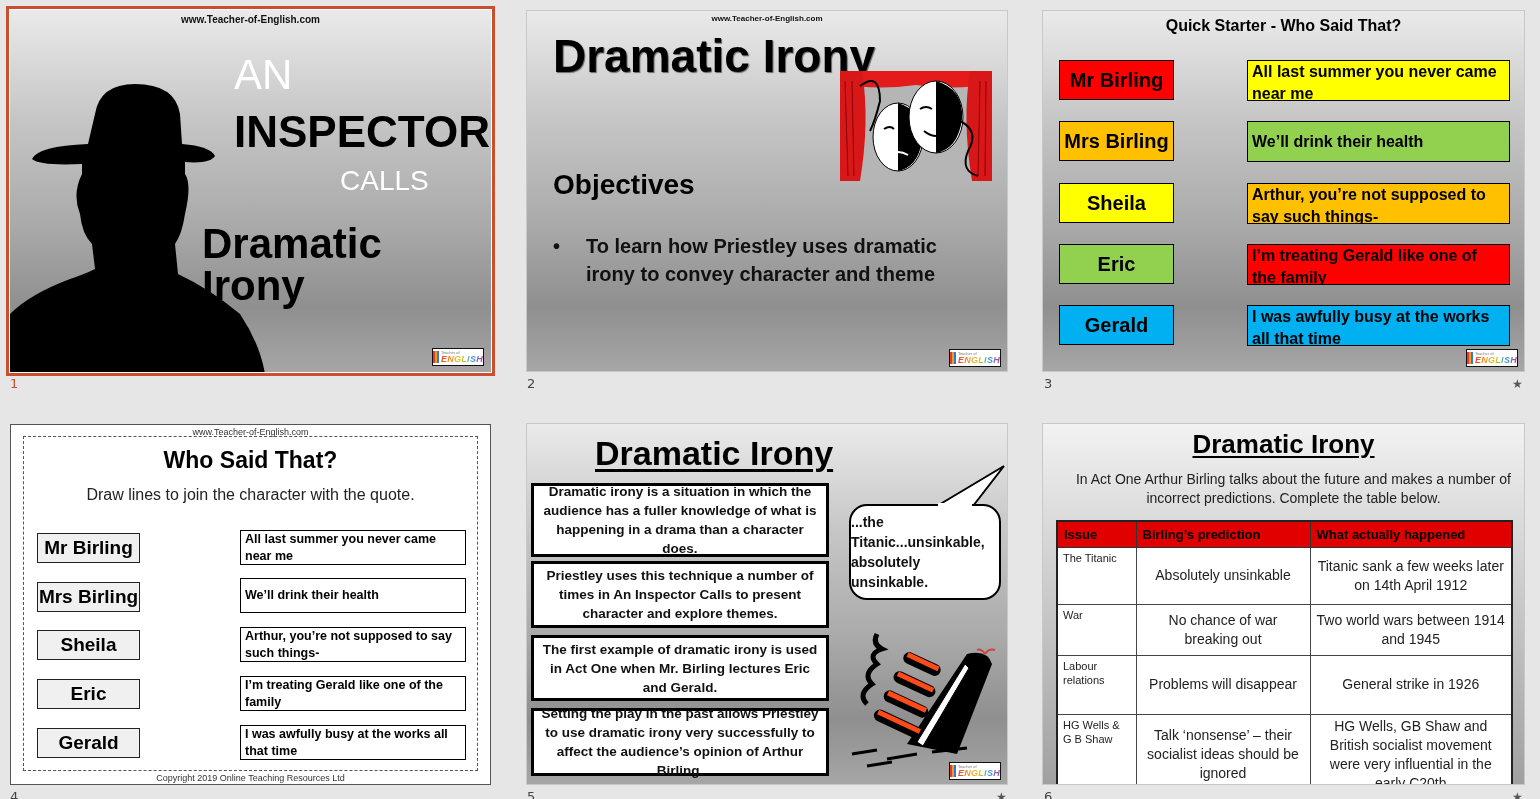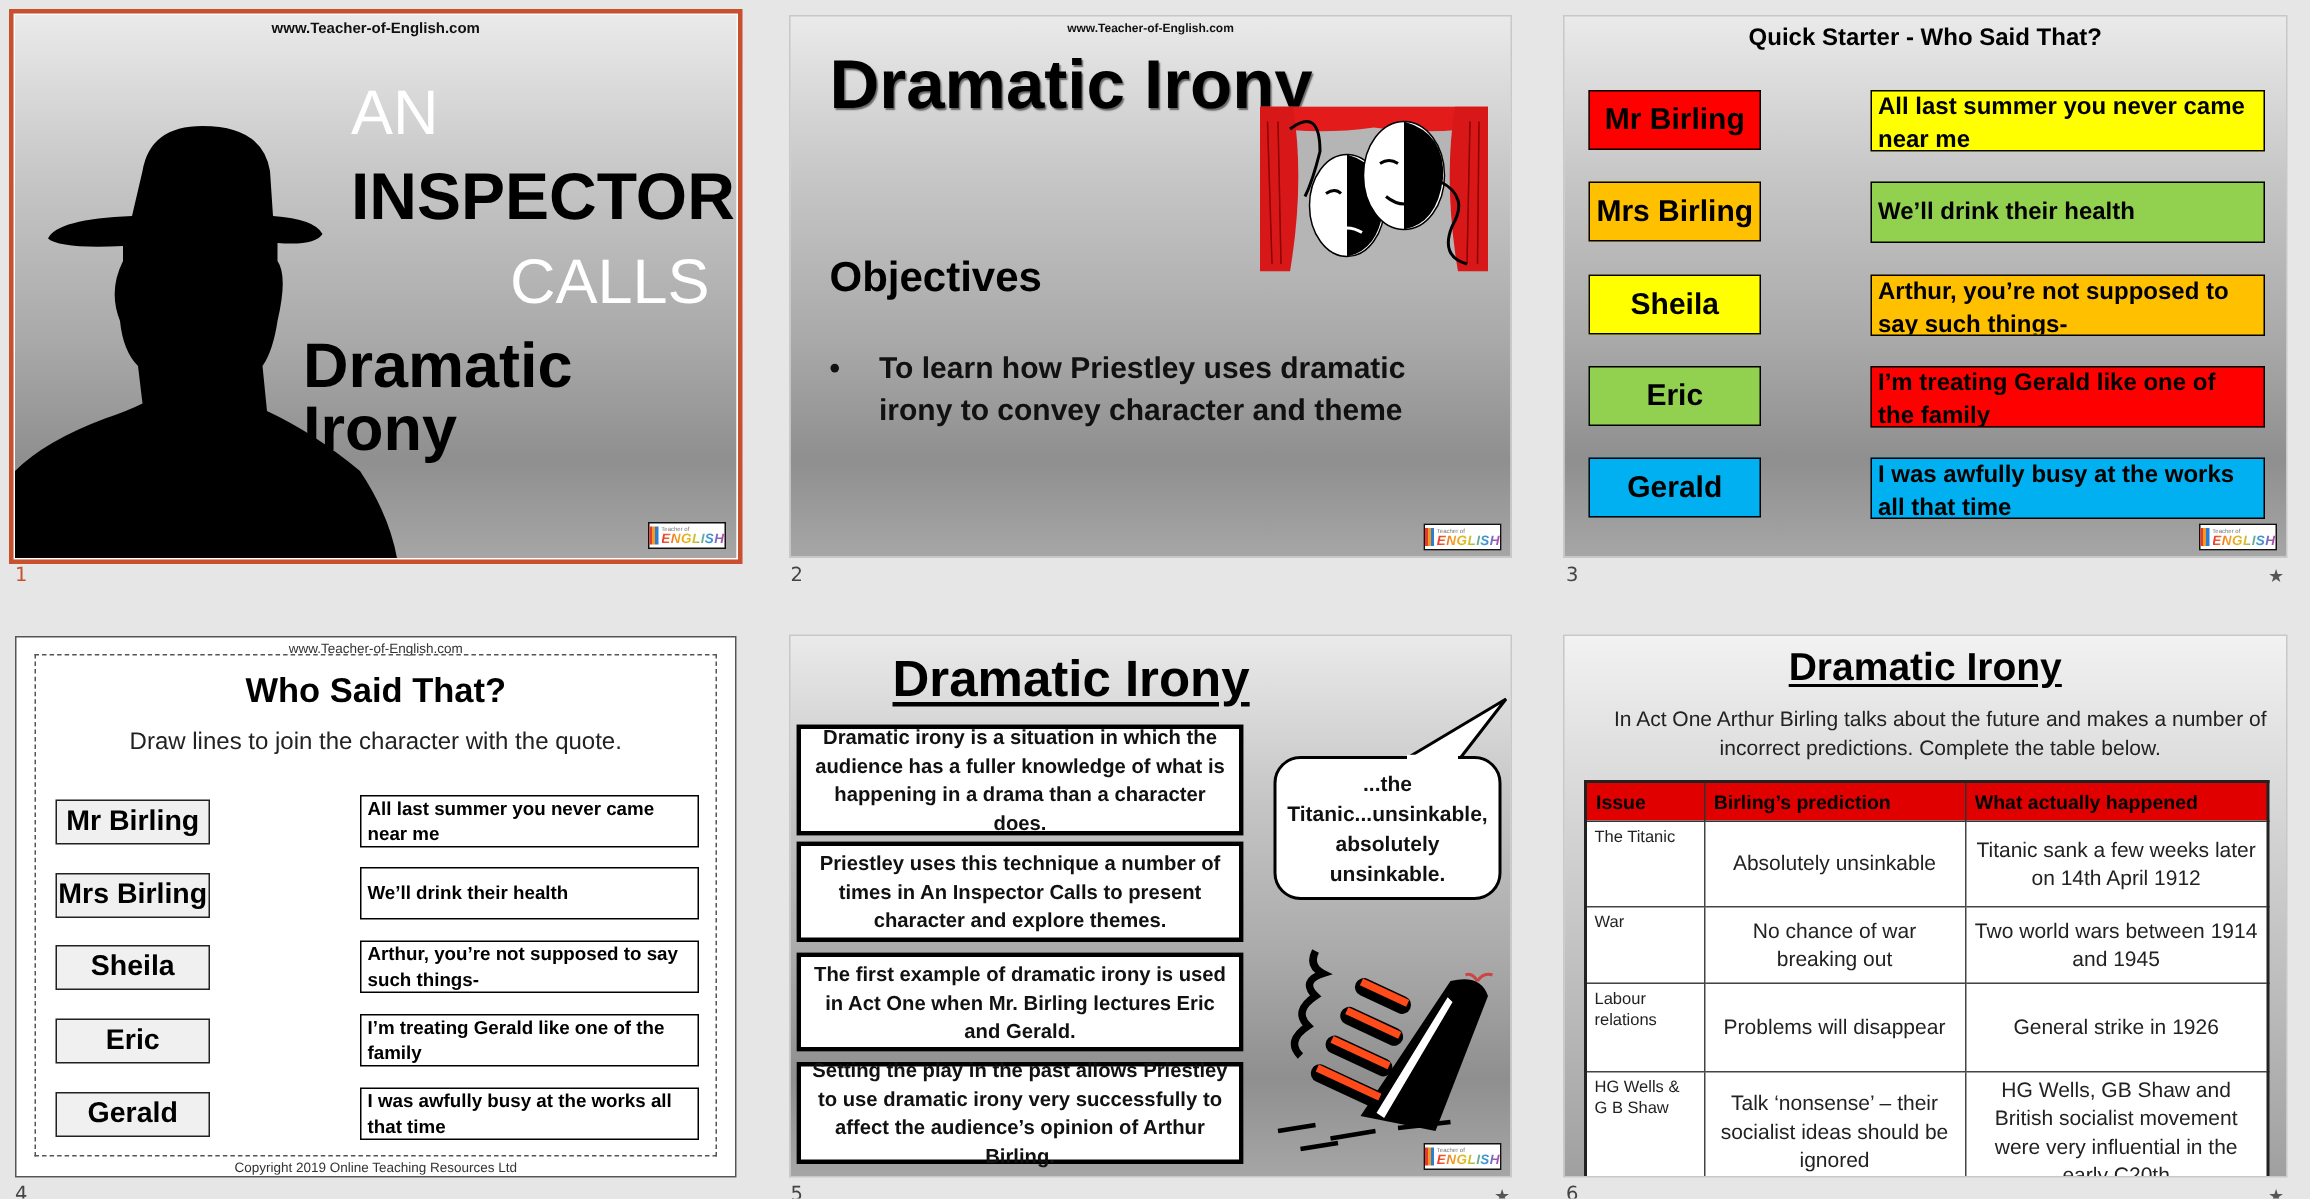--- a/index.html
+++ b/index.html
@@ -43,21 +43,21 @@
   .s4-dash { position: absolute; left: 12px; top: 11px; width: 455px; height: 335px; border: 1px dashed #555; }
   .s4-title { position: absolute; left: 0; right: 0; top: 22px; text-align: center; font-size: 23px; font-weight: bold; color: #000; }
   .s4-sub { position: absolute; left: 0; right: 0; top: 61px; text-align: center; font-size: 16px; color: #222; }
   .s4-name { position: absolute; width: 103px; height: 30px; border: 1px solid #222; background: #f0f0f0; display: flex; align-items: center; justify-content: center; font-size: 19px; font-weight: bold; color: #000; }
   .s4-quote { position: absolute; width: 226px; height: 35px; border: 1px solid #000; background: #fff; padding: 0 4px; font-size: 12.5px; font-weight: bold; color: #000; line-height: 17px; }
   .s4-copy { position: absolute; left: 0; right: 0; bottom: 1px; text-align: center; font-size: 9px; color: #333; }
 
   
   .s5-title { position: absolute; left: 60px; top: 10px; font-size: 34px; font-weight: bold; color: #000; text-decoration: underline; text-underline-offset: 4px; }
   .s5-box { position: absolute; left: 4px; width: 298px; border: 3px solid #000; background: #fff; text-align: center; font-size: 13.5px; font-weight: bold; color: #111; line-height: 19px; display: flex; align-items: center; justify-content: center; padding: 0 4px; }
-  .bubble { position: absolute; left: 322px; top: 80px; width: 152px; height: 96px; background: #fff; border: 2px solid #000; border-radius: 18px; display: flex; align-items: center; justify-content: center; text-align: center; font-size: 14px; font-weight: bold; color: #111; line-height: 20px; }
+  .bubble { position: absolute; left: 322px; top: 80px; width: 152px; height: 96px; background: #fff; border: 2px solid #000; border-radius: 18px; display: flex; align-items: center; justify-content: center; text-align: left; font-size: 14px; font-weight: bold; color: #111; line-height: 20px; }
 
   
   .s6-title { position: absolute; left: 0; right: 0; top: 5px; text-align: center; font-size: 26px; font-weight: bold; color: #000; text-decoration: underline; text-underline-offset: 3px; }
   .s6-intro { position: absolute; left: 30px; right: 10px; top: 46px; text-align: center; font-size: 14px; color: #222; line-height: 19px; }
   .s6-table { position: absolute; left: 13px; top: 96px; width: 457px; border-collapse: collapse; border: 2px solid #222; }
   .s6-table th { background: #e00000; color: #000; font-size: 13px; font-weight: bold; text-align: left; padding: 3px 6px; height: 26px; border: 1px solid #333; }
   .s6-table td { background: #fff; border: 1px solid #444; font-size: 14px; color: #222; text-align: center; vertical-align: middle; line-height: 19px; padding: 2px 4px; }
   .s6-table td.issue { font-size: 11px; text-align: left; vertical-align: top; line-height: 14px; padding: 3px 5px; }
 </style>
 </head>
@@ -65,21 +65,21 @@
 
 <div class="sorter">
 
   <div class="slide selected" style="left:9px; top:9px; width:483px; height:364px;">
     <div class="url" style="top:4px;">www.Teacher-of-English.com</div>
     <svg width="260" height="300" viewBox="0 0 260 300" style="position:absolute; left:0; top:64px;">
       <path d="M85 40 Q90 10 125 10 Q165 10 170 40 L172 70 Q200 72 205 82 Q200 90 175 88 L175 100 Q182 110 175 140 Q172 160 165 170 L168 200 Q200 215 230 240 Q250 270 255 300 L0 300 L0 240 Q20 220 60 205 Q75 200 85 195 L82 170 Q72 160 70 140 Q62 120 72 100 L72 90 Q30 92 22 85 Q28 72 78 70 Z" fill="#000"></path>
     </svg>
     <div class="s1-title s1-white" style="left:224px; top:44px; font-size:42px;">AN</div>
     <div class="s1-title" style="left:224px; top:100px; font-size:44px;">INSPECTOR</div>
-    <div class="s1-title s1-white" style="left:330px; top:157px; font-size:42px;">CALLS</div>
+    <div class="s1-title s1-white" style="left:330px; top:157px; font-size:28px;">CALLS</div>
     <div class="s1-title" style="left:192px; top:213px; font-size:42px;">Dramatic Irony</div>
     <div class="logo" style="left:422px; top:338px;">
       <span class="bars"></span>
       <span class="lt">
           <span class="small">Teacher of</span>
           <span class="big">ENGLISH</span>
         </span>
     </div>
   </div>
   <div class="slide-num selected" style="left:10px; top:376px;">1</div>

